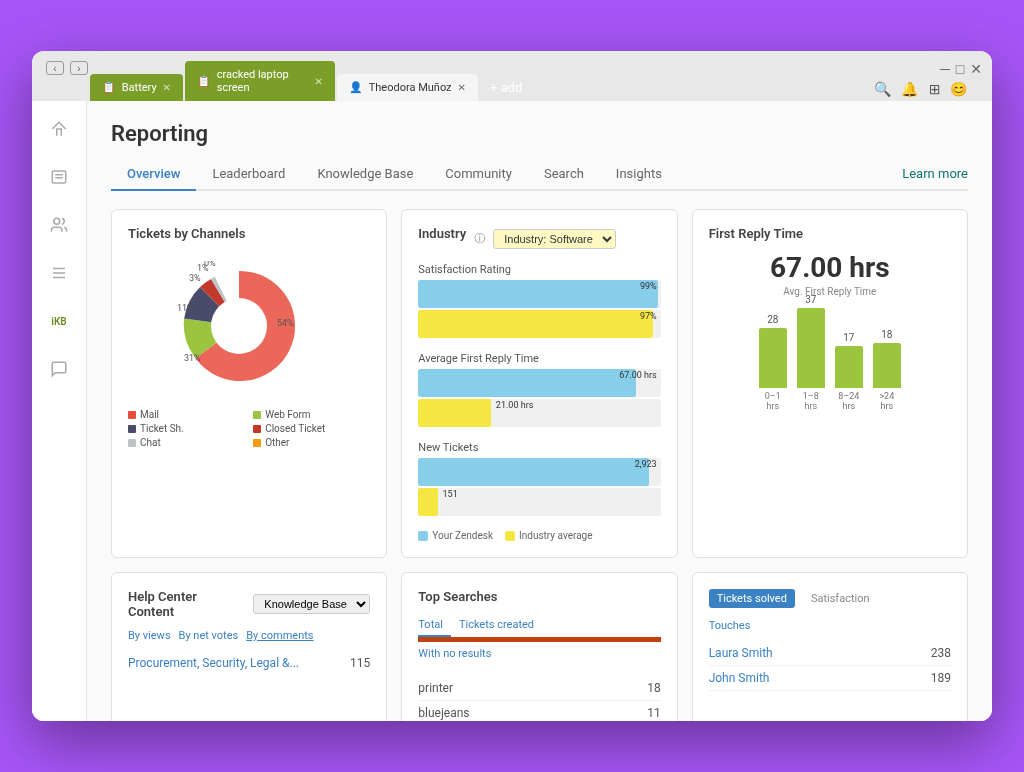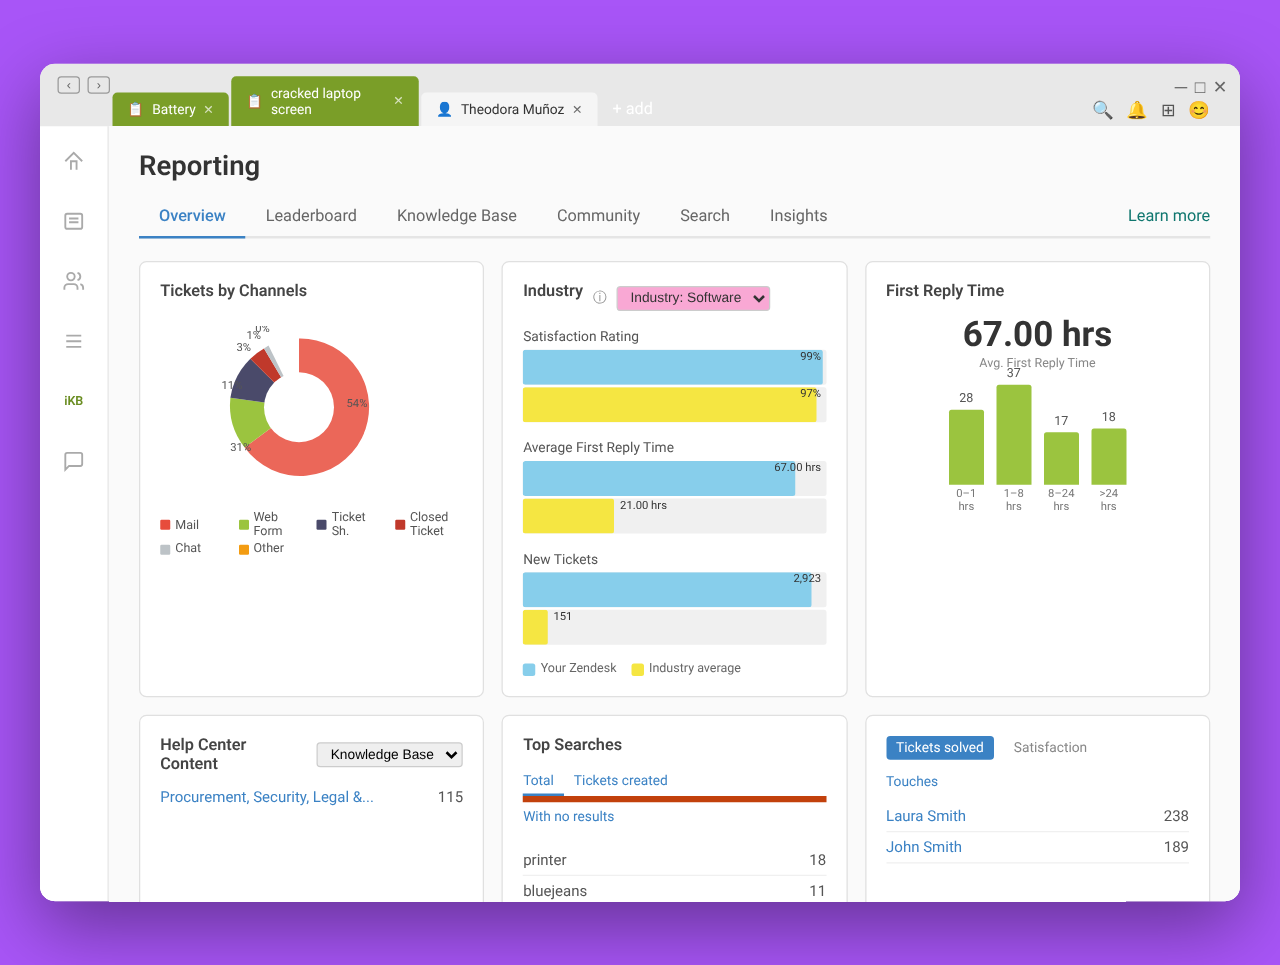--- a/index.html
+++ b/index.html
@@ -172,21 +172,21 @@
 
     .card-title {
       font-size: 13px;
       font-weight: 600;
       color: #444;
       margin-bottom: 10px;
     }
 
     .legend-grid {
       display: grid;
-      grid-template-columns: 1fr 1fr 1fr 1fr;
+      grid-template-columns: 1fr 1fr;
       gap: 3px 8px;
       margin-top: 8px;
       font-size: 10px;
       color: #555;
     }
     .legend-item {
       display: flex;
       align-items: center;
       gap: 4px;
     }
@@ -202,21 +202,21 @@
       align-items: center;
       gap: 8px;
       margin-bottom: 12px;
     }
     .benchmark-select {
       font-size: 11px;
       border: 1px solid #ccc;
       border-radius: 3px;
       padding: 2px 6px;
       color: #333;
-      background: #f9a8d4;
+      background: #fef9c3;
     }
     .bm-section {
       margin-bottom: 14px;
     }
     .bm-label {
       font-size: 11px;
       color: #555;
       margin-bottom: 4px;
     }
     .bm-bar-track {
@@ -621,20 +621,25 @@
 
       <div class="bottom-row">
 
         <div class="card">
           <div style="display:flex;align-items:center;gap:8px;margin-bottom:8px;">
             <div class="card-title" style="margin:0;">Help Center Content</div>
             <select style="font-size:11px;border:1px solid #ccc;border-radius:3px;padding:2px 6px;">
               <option>Knowledge Base</option>
             </select>
           </div>
+          <div class="hcc-tabs">
+            <span class="hcc-tab">By views</span>
+            <span class="hcc-tab">By net votes</span>
+            <span class="hcc-tab active">By comments</span>
+          </div>
           <div class="hcc-item">
             <span style="color:#3b82c4;cursor:pointer;">Procurement, Security, Legal &amp;...</span>
             <span class="hcc-item-count">115</span>
           </div>
         </div>
 
         <div class="card">
           <div class="card-title">Top Searches</div>
           <div class="ts-tabs">
             <span class="ts-tab active">Total</span>

